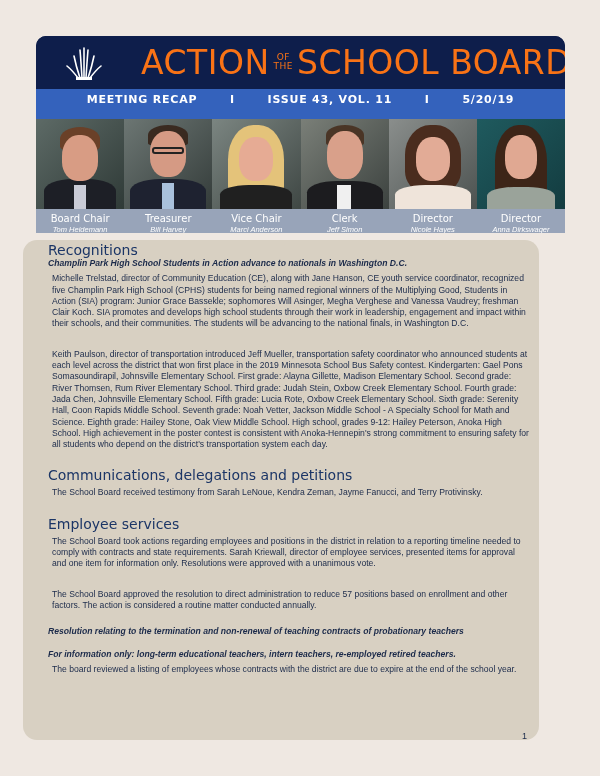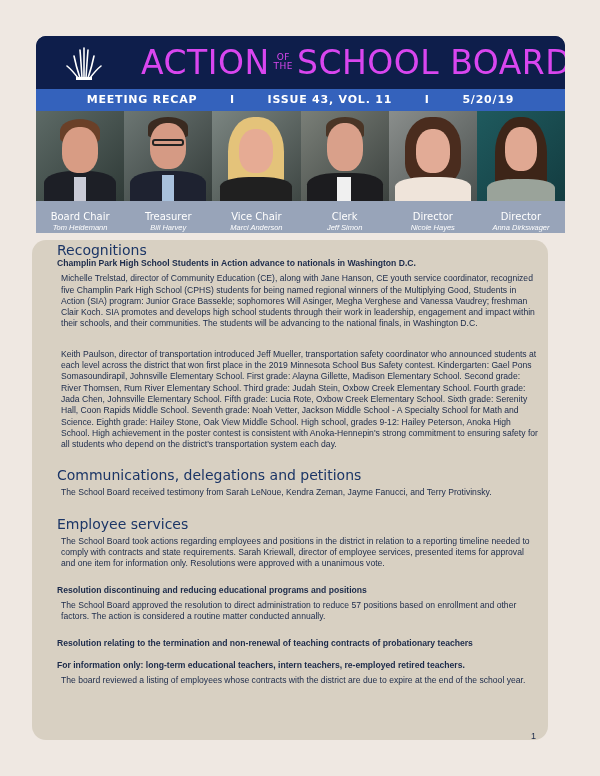--- a/index.html
+++ b/index.html
@@ -7,57 +7,57 @@
     width:600px; height:776px; background:#efe8e2; position:relative; overflow:hidden;
     font-family:"Liberation Sans", sans-serif;
   }
   .header {
     position:absolute; left:36px; top:36px; width:529px; height:197px;
     border-radius:10px 10px 0 0; overflow:hidden; background:#0f1f4c;
   }
   .masthead { height:53px; position:relative; background:#0e1e4b; }
   .logo { position:absolute; left:30px; top:8px; width:36px; height:38px; }
   .title {
-    position:absolute; left:105px; top:5px; color:#d946ef;
+    position:absolute; left:105px; top:5px; color:#f97316;
     font-family:"DejaVu Sans", sans-serif; font-size:33px; letter-spacing:0.5px;
     white-space:nowrap; line-height:44px; font-weight:normal;
   }
   .title .of {
     display:inline-block; font-size:9px; line-height:9px; vertical-align:middle;
     text-align:center; margin:0 4px; position:relative; top:-3px;
   }
   .subbar {
-    height:22px; background:#3462bc; color:#fff; text-align:center;
+    height:30px; background:#3462bc; color:#fff; text-align:center;
     font-family:"DejaVu Sans", sans-serif; font-size:11px; line-height:22px;
     letter-spacing:0.8px; white-space:nowrap; font-weight:bold;
   }
   .subbar span { margin:0 14px; }
   .photos { display:flex; height:122px; }
   .person { width:88.2px; position:relative; display:flex; flex-direction:column; }
   .photo { height:90px; position:relative; overflow:hidden; }
   .caption {
     height:32px; background:#98a4b9; color:#fff; text-align:center;
   }
-  .role { font-family:"DejaVu Sans", sans-serif; font-size:10px; line-height:12px; padding-top:10px; }
+  .role { font-family:"DejaVu Sans", sans-serif; font-size:10px; line-height:12px; padding-top:4px; }
   .name { font-size:7.5px; font-style:italic; line-height:10px; }
   .face { position:absolute; border-radius:45% 45% 42% 42%; }
   .hair { position:absolute; }
   .suit { position:absolute; bottom:0; border-radius:40% 40% 0 0; }
 
   .content {
-    position:absolute; left:32px; top:240px; width:516px; height:500px;
+    position:absolute; left:23px; top:240px; width:516px; height:500px;
     background:#d8d0c2; border-radius:14px 14px 14px 14px;
     color:#1b2a4a;
   }
   .inner { position:absolute; left:25px; top:2px; width:485px; font-size:8.6px; line-height:11.3px; }
   h2 {
     font-family:"DejaVu Sans", sans-serif; font-weight:normal; color:#1b3566;
     font-size:14px; line-height:16px; margin:0;
   }
-  .sub { font-weight:bold; margin:0; }
+  .sub { font-weight:bold; margin:0;font-style:italic; }
   p { margin:4px; }
   .gap { height:11px; }
   .gap2 { height:13px; }
   .pagenum { position:absolute; right:12px; bottom:-1px; font-size:9px; }
 </style>
 </head>
 <body>
 
 <div class="header">
   <div class="masthead">
@@ -165,21 +165,20 @@
     <p>Michelle Trelstad, director of Community Education (CE), along with Jane Hanson, CE youth service coordinator, recognized five Champlin Park High School (CPHS) students for being named regional winners of the Multiplying Good, Students in Action (SIA) program: Junior Grace Bassekle; sophomores Will Asinger, Megha Verghese and Vanessa Vaudrey; freshman Clair Koch. SIA promotes and develops high school students through their work in leadership, engagement and impact within their schools, and their communities. The students will be advancing to the national finals, in Washington D.C.</p>
     <div class="gap"></div>
     <p>Keith Paulson, director of transportation introduced Jeff Mueller, transportation safety coordinator who announced students at each level across the district that won first place in the 2019 Minnesota School Bus Safety contest. Kindergarten: Gael Pons Somasoundirapil, Johnsville Elementary School. First grade: Alayna Gillette, Madison Elementary School. Second grade: River Thomsen, Rum River Elementary School. Third grade: Judah Stein, Oxbow Creek Elementary School. Fourth grade: Jada Chen, Johnsville Elementary School. Fifth grade: Lucia Rote, Oxbow Creek Elementary School. Sixth grade: Serenity Hall, Coon Rapids Middle School. Seventh grade: Noah Vetter, Jackson Middle School - A Specialty School for Math and Science. Eighth grade: Hailey Stone, Oak View Middle School. High school, grades 9-12: Hailey Peterson, Anoka High School. High achievement in the poster contest is consistent with Anoka-Hennepin's strong commitment to ensuring safety for all students who depend on the district's transportation system each day.</p>
     <div class="gap2"></div>
     <h2>Communications, delegations and petitions</h2>
     <p>The School Board received testimony from Sarah LeNoue, Kendra Zeman, Jayme Fanucci, and Terry Protivinsky.</p>
     <div class="gap2"></div>
     <h2>Employee services</h2>
     <p>The School Board took actions regarding employees and positions in the district in relation to a reporting timeline needed to comply with contracts and state requirements. Sarah Kriewall, director of employee services, presented items for approval and one item for information only.  Resolutions were approved with a unanimous vote.</p>
     <div class="gap"></div>
-    <p class="sub">Resolution discontinuing and reducing educational programs and positions</p>
     <p>The School Board approved the resolution to direct administration to reduce 57 positions based on enrollment and other factors. The action is considered a routine matter conducted annually.</p>
     <div class="gap"></div>
     <p class="sub">Resolution relating to the termination and non-renewal of teaching contracts of probationary teachers</p>
     <div class="gap"></div>
     <p class="sub">For information only: long-term educational teachers, intern teachers, re-employed retired teachers.</p>
     <p>The board reviewed a listing of employees whose contracts with the district are due to expire at the end of the school year.</p>
   </div>
   <div class="pagenum">1</div>
 </div>
 

